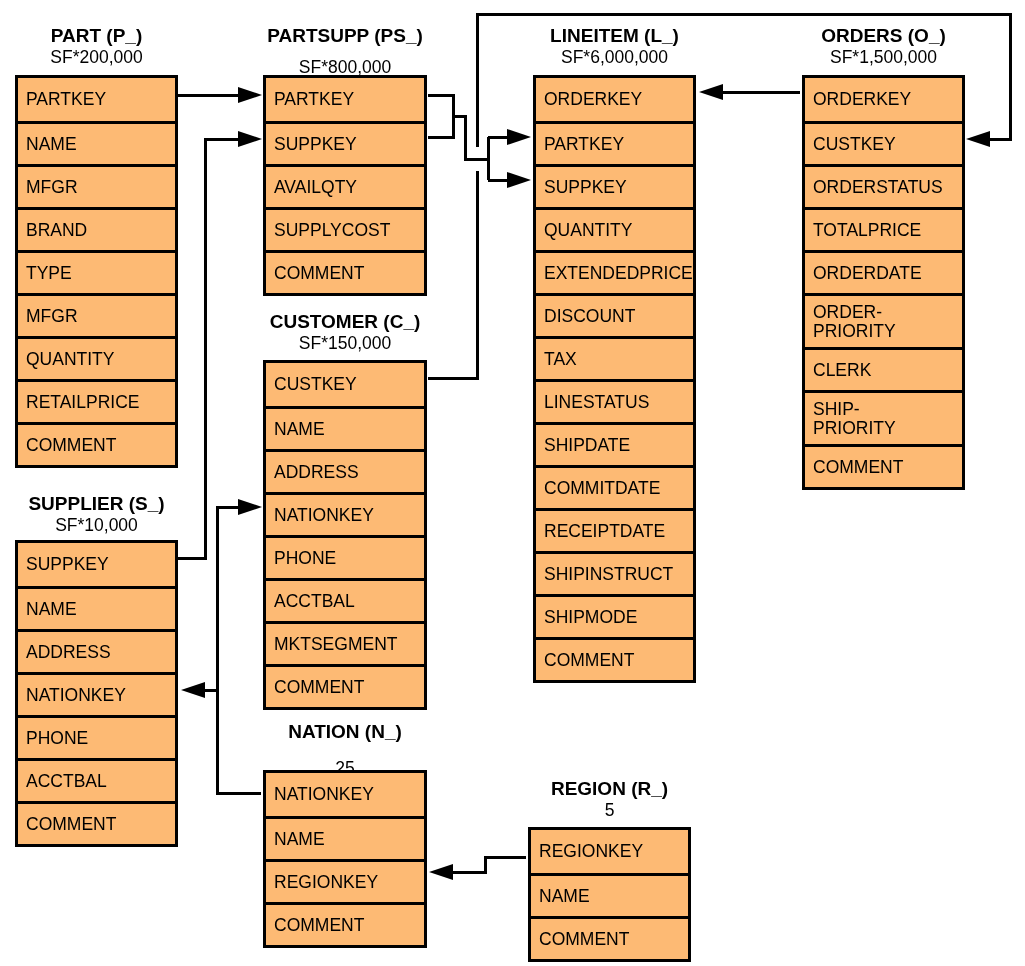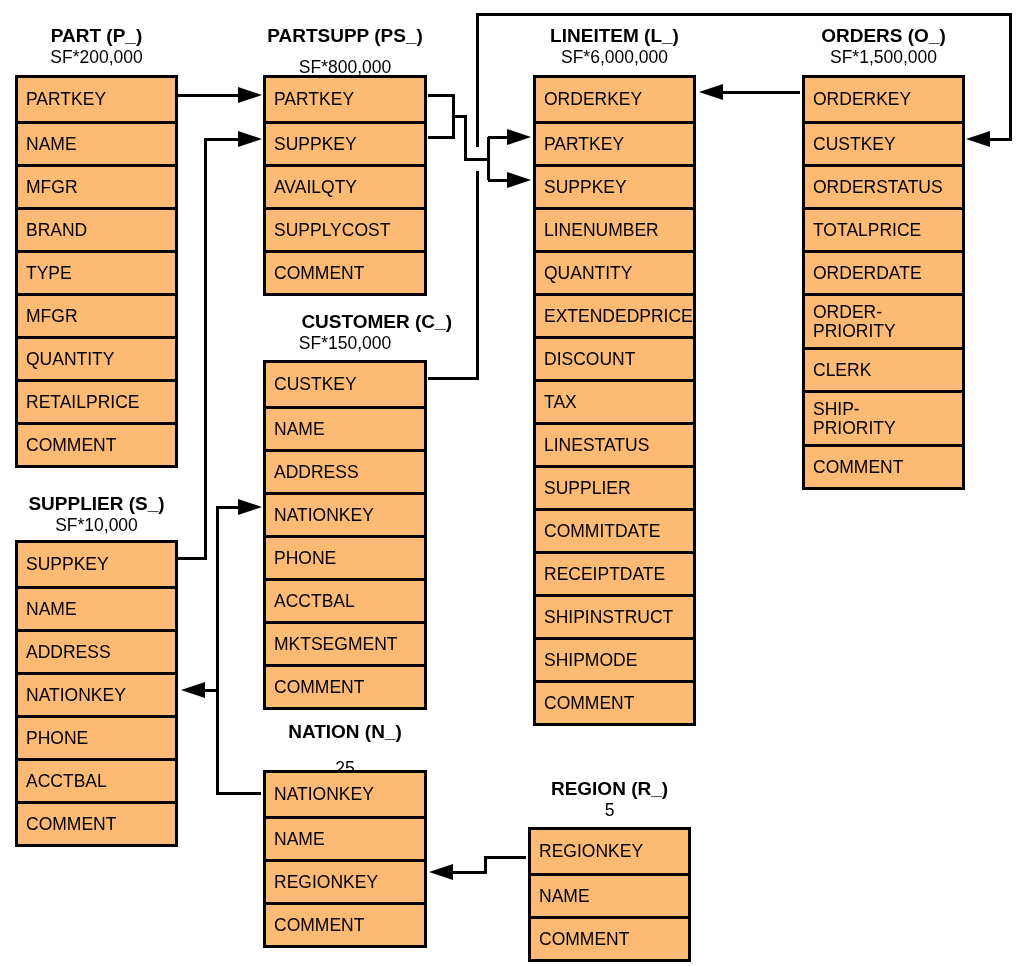--- a/index.html
+++ b/index.html
@@ -53,27 +53,26 @@
     <div class="row">SUPPLYCOST</div>
     <div class="row">COMMENT</div>
   </div>
 
   <div class="tbl-title" style="left:508px;top:25px;width:213px;">LINEITEM (L_)</div>
   <div class="tbl-count" style="left:508px;top:47px;width:213px;">SF*6,000,000</div>
   <div class="tbl" style="left:533px;top:75px;width:163px;">
     <div class="row">ORDERKEY</div>
     <div class="row">PARTKEY</div>
     <div class="row">SUPPKEY</div>
-    <div class="row">LINENUMBER</div>
     <div class="row">QUANTITY</div>
     <div class="row">EXTENDEDPRICE</div>
     <div class="row">DISCOUNT</div>
     <div class="row">TAX</div>
     <div class="row">LINESTATUS</div>
-    <div class="row">SUPPLIER</div>
+    <div class="row">SHIPDATE</div>
     <div class="row">COMMITDATE</div>
     <div class="row">RECEIPTDATE</div>
     <div class="row">SHIPINSTRUCT</div>
     <div class="row">SHIPMODE</div>
     <div class="row">COMMENT</div>
   </div>
 
   <div class="tbl-title" style="left:777px;top:25px;width:213px;">ORDERS (O_)</div>
   <div class="tbl-count" style="left:777px;top:47px;width:213px;">SF*1,500,000</div>
   <div class="tbl" style="left:802px;top:75px;width:163px;">
@@ -83,21 +82,21 @@
     <div class="row">TOTALPRICE</div>
     <div class="row">ORDERDATE</div>
     <div class="row tall">ORDER-
 PRIORITY</div>
     <div class="row">CLERK</div>
     <div class="row tall">SHIP-
 PRIORITY</div>
     <div class="row">COMMENT</div>
   </div>
 
-  <div class="tbl-title" style="left:238px;top:311px;width:214px;text-align:right;">CUSTOMER (C_)</div>
+  <div class="tbl-title" style="left:238px;top:311px;width:214px;">CUSTOMER (C_)</div>
   <div class="tbl-count" style="left:238px;top:333px;width:214px;">SF*150,000</div>
   <div class="tbl" style="left:263px;top:360px;width:164px;">
     <div class="row">CUSTKEY</div>
     <div class="row">NAME</div>
     <div class="row">ADDRESS</div>
     <div class="row">NATIONKEY</div>
     <div class="row">PHONE</div>
     <div class="row">ACCTBAL</div>
     <div class="row">MKTSEGMENT</div>
     <div class="row">COMMENT</div>

